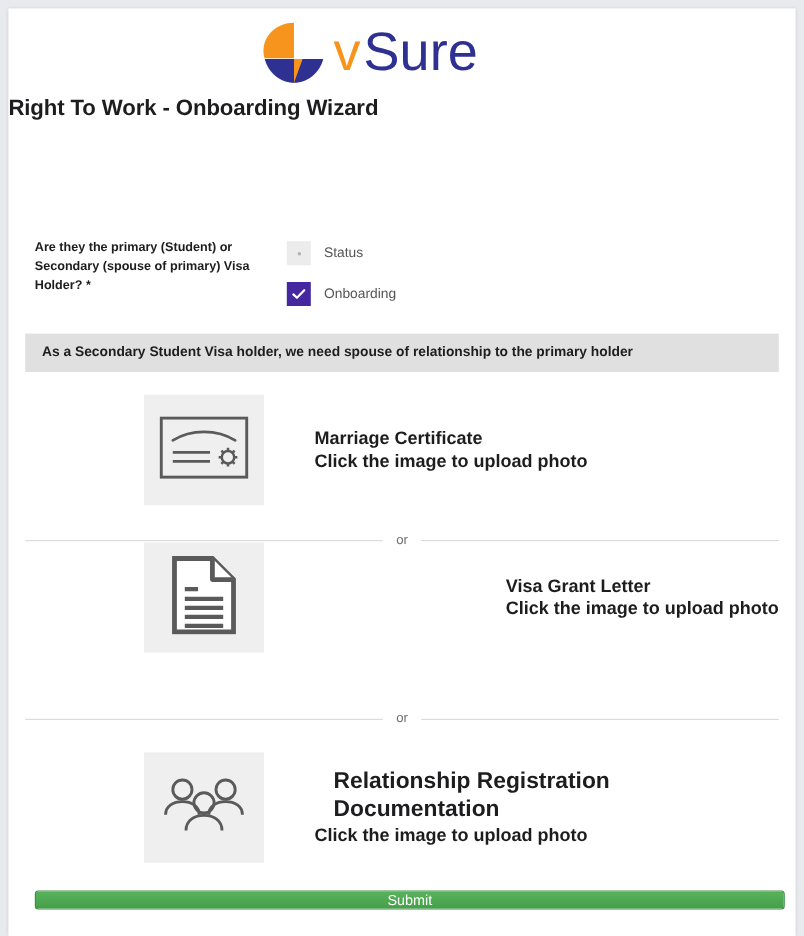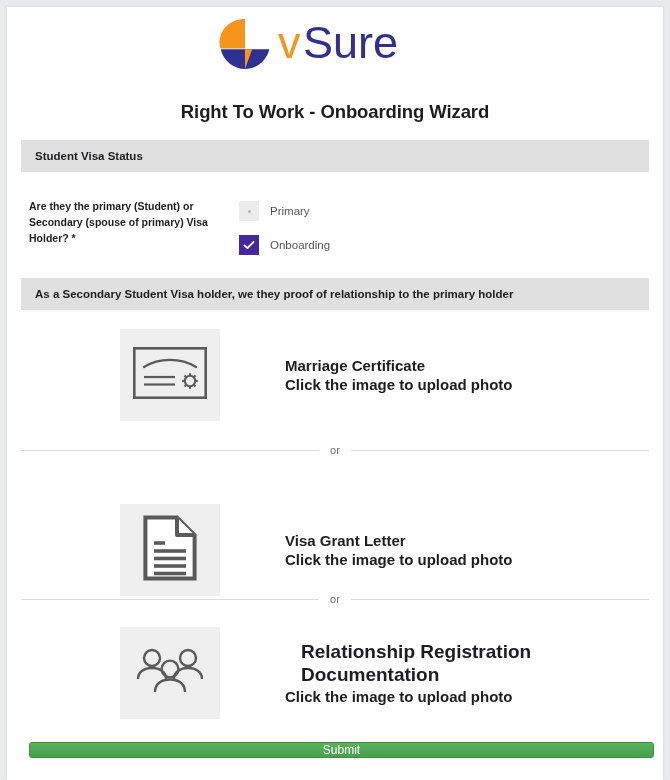--- a/index.html
+++ b/index.html
@@ -30,25 +30,25 @@
     height: 62px;
     display: flex;
     align-items: center;
     justify-content: center;
     gap: 2px;
   }
   .logo-mark { width: 62px; height: 58px; flex: 0 0 auto; }
   .logo-text { height: 56px; }
   
   .page-title {
-    text-align: center;
+    text-align: left;
     font-size: 18.5px;
     font-weight: bold;
     color: #1d1d1f;
-    margin-top: 32px;
+    margin-top: 10px;
     letter-spacing: -0.1px;
   }
   
   .banner {
     position: absolute;
     left: 14px;
     width: 628px;
     height: 32px;
     background: #e0e0e0;
     display: flex;
@@ -100,24 +100,23 @@
     color: #555555;
   }
   
   .upload-row {
     position: absolute;
     left: 14px;
     width: 628px;
     height: 92px;
     display: flex;
     align-items: center;
-    gap: 23px;
   }
   #row-marriage { top: 322px; }
-  #row-visa { top: 497px; }
+  #row-visa { top: 445px; justify-content: space-between; }
   #row-relationship { top: 620px; }
   .thumb {
     width: 100px; height: 92px;
     background: #efefef;
     flex: 0 0 auto;
     margin-left: 99px;
     display: flex;
     align-items: center;
     justify-content: center;
     cursor: pointer;
@@ -187,47 +186,46 @@
       <span class="logo-text">
         <svg viewBox="0 0 178 56" width="178" height="56">
           <text x="0" y="42" font-family="Liberation Sans, sans-serif" font-size="45" fill="#F7941D">v</text>
           <text x="25" y="42" font-family="Liberation Sans, sans-serif" font-size="45" fill="#2E3192">Sure</text>
         </svg>
       </span>
     </div>
 
     <div class="page-title">Right To Work - Onboarding Wizard</div>
 
-    <div class="banner" id="banner-visa-status">Student Visa Status</div>
 
     <div class="question-row">
       <div class="question-label">Are they the primary (Student) or Secondary (spouse of primary) Visa Holder? *</div>
 
       <div class="options">
 
         <div class="option">
           <span class="cbx off">
             <span class="dot"></span>
           </span>
-          <span class="option-label">Primary</span>
+          <span class="option-label">Status</span>
         </div>
 
         <div class="option">
           <span class="cbx on">
             <svg viewBox="0 0 20 20" width="14" height="14">
               <path d="M3.5 10.5 L7.8 14.5 L16.5 5.5" stroke="#ffffff" stroke-width="2.6" fill="none" stroke-linecap="round" stroke-linejoin="round"></path>
             </svg>
           </span>
           <span class="option-label">Onboarding</span>
         </div>
 
       </div>
     </div>
 
-    <div class="banner" id="banner-proof">As a Secondary Student Visa holder, we they proof of relationship to the primary holder</div>
+    <div class="banner" id="banner-proof">As a Secondary Student Visa holder, we need spouse of relationship to the primary holder</div>
 
     <div class="upload-row" id="row-marriage">
       <div class="thumb">
         <span>
           <svg viewBox="0 0 74 52" width="74" height="52">
             <rect x="1.3" y="1.3" width="71.4" height="49.4" fill="none" stroke="#5a5a5a" stroke-width="2.6"></rect>
             <path d="M11 20 C26 10.5 48 10.5 63 20" fill="none" stroke="#5a5a5a" stroke-width="2.2" stroke-linecap="round"></path>
             <line x1="11" y1="30" x2="42" y2="30" stroke="#5a5a5a" stroke-width="2.2"></line>
             <line x1="11" y1="37.5" x2="42" y2="37.5" stroke="#5a5a5a" stroke-width="2.2"></line>
             <g fill="none" stroke="#5a5a5a" stroke-width="2.1">

